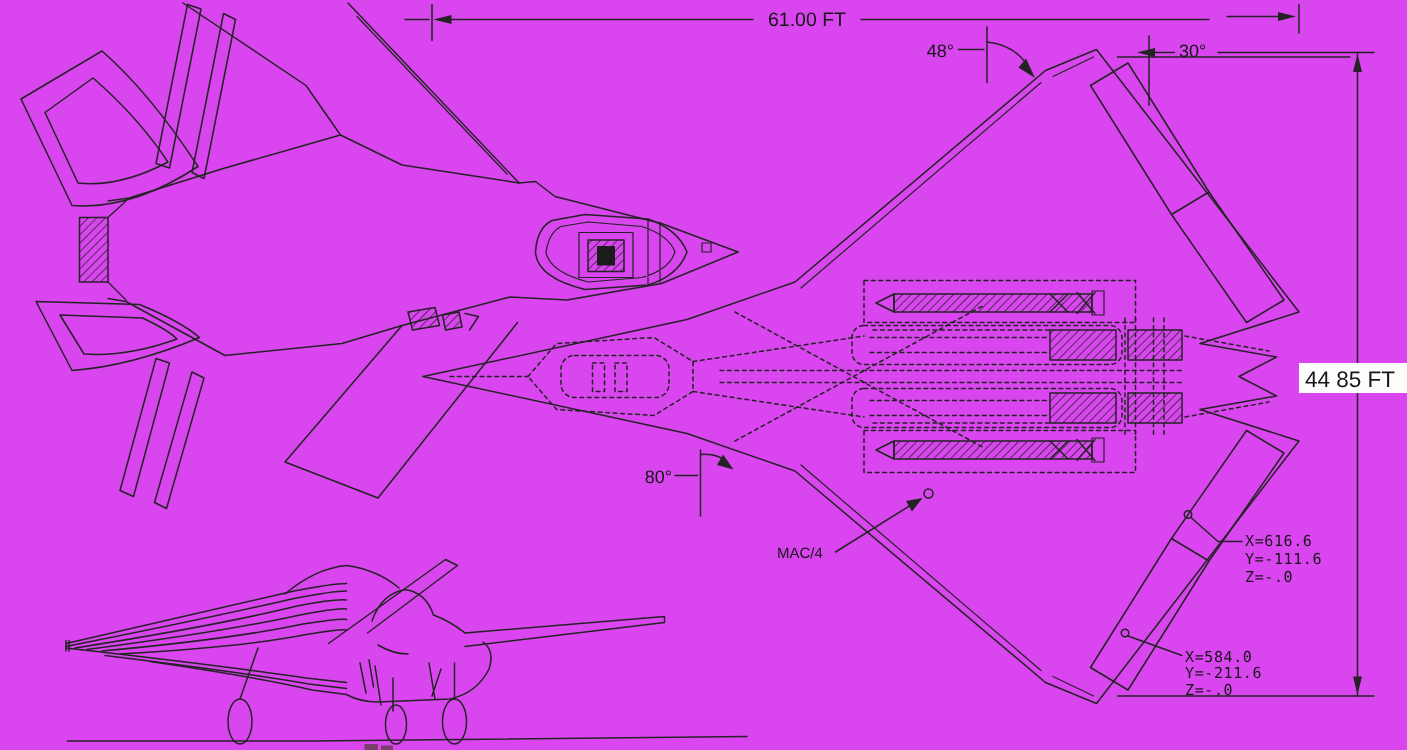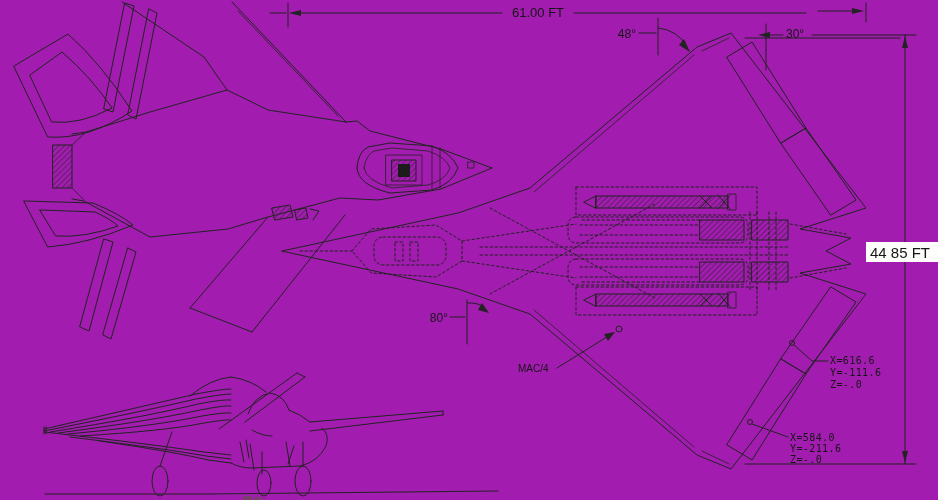--- a/index.html
+++ b/index.html
@@ -1,16 +1,16 @@
 <!DOCTYPE html>
 <html><head>
 <meta charset="utf-8">
 <style>
   html,body{margin:0;padding:0;background:#e8e8e8;}
-  .canvas{position:relative;width:938px;height:500px;background:#a21caf;overflow:hidden;
+  .canvas{position:relative;width:938px;height:500px;background:#d946ef;overflow:hidden;
           font-family:"Liberation Sans",sans-serif;}
   svg{position:absolute;inset:0;}
   svg *{vector-effect:non-scaling-stroke;}
   path,line,rect,circle,ellipse,polygon,polyline{stroke:#232323;fill:none;stroke-width:1;
           stroke-linecap:round;stroke-linejoin:round;}
   .thin{stroke-width:.8;}
   .dash2{stroke-dasharray:2.5 2.5;}
   .fillh{fill:url(#hatch);}
   .dark{fill:#1c1c1c;stroke:none;}
   .arrow{fill:#232323;stroke:none;}

